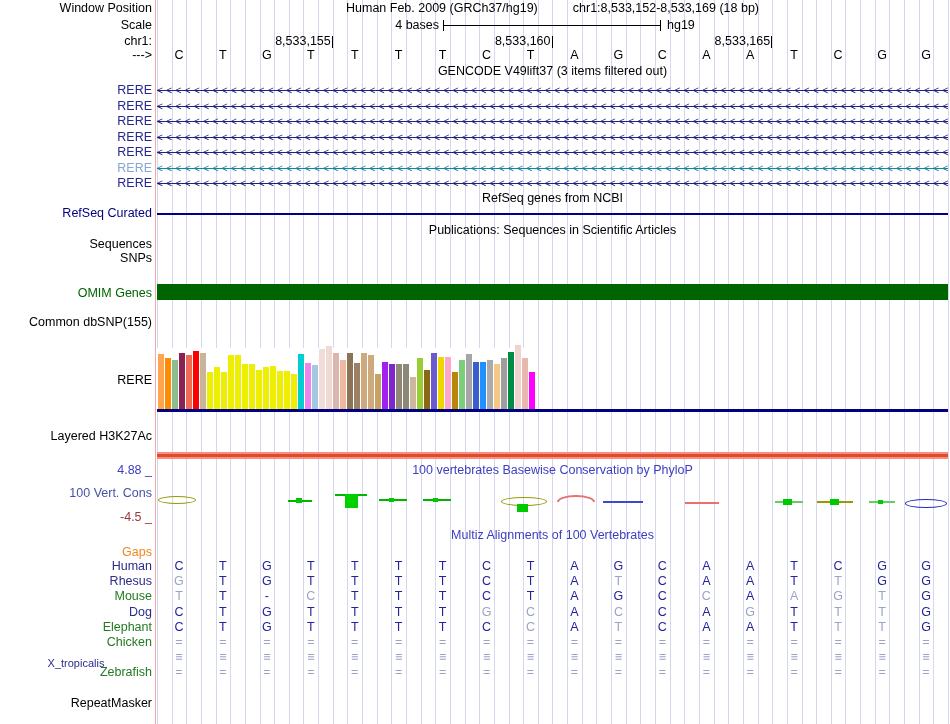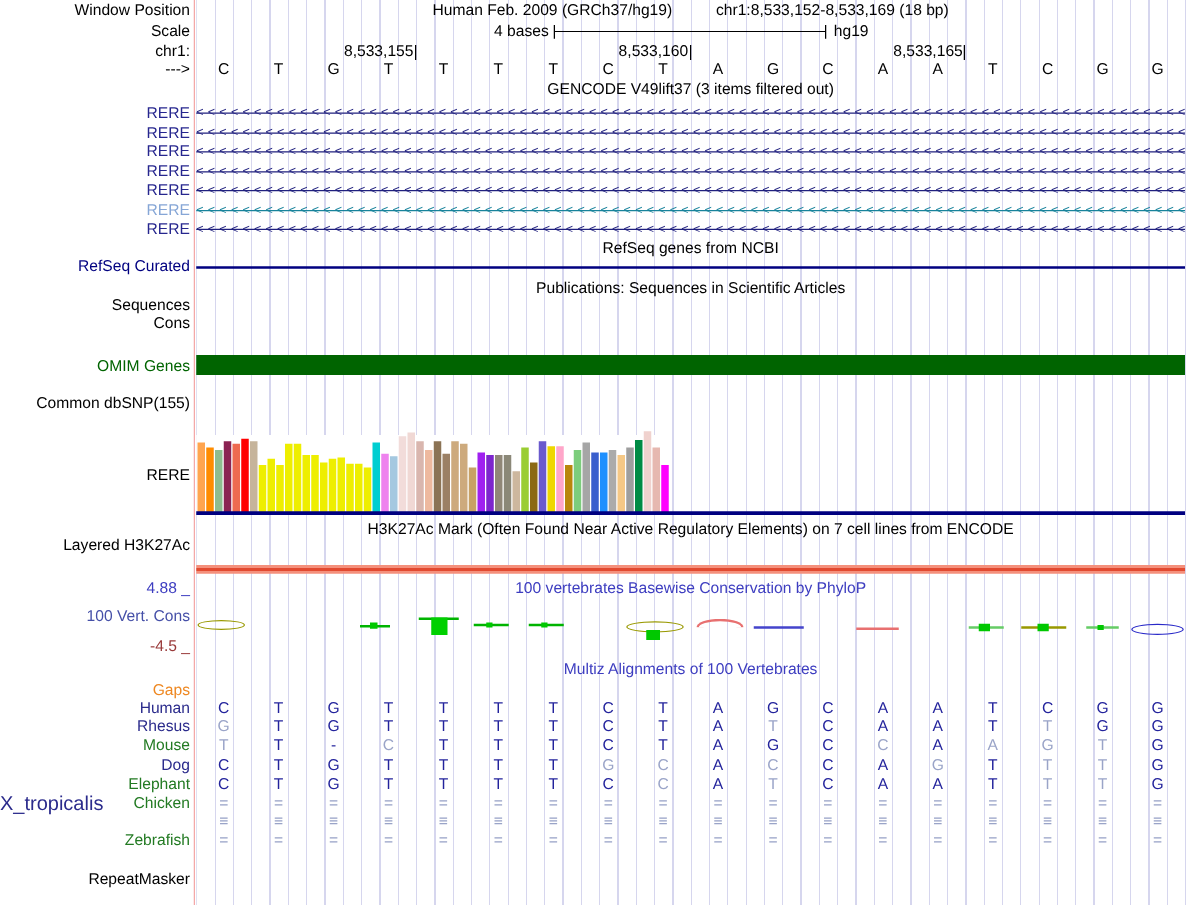--- a/index.html
+++ b/index.html
@@ -115,21 +115,21 @@
       <div style="position: absolute; left: 0px; top: 177px; width: 152px; text-align: right; font-size: 12.5px; line-height: 13px; color: rgb(38, 38, 142);">RERE</div>
       <div style="position: absolute; left: 157px; top: 176px; width: 791px; height: 15px; overflow: hidden; white-space: nowrap; font-size: 10px; line-height: 15px; letter-spacing: 3.4px; color: rgb(32, 32, 126); background: linear-gradient(rgb(32, 32, 126), rgb(32, 32, 126)) 0px 7px / 100% 1px no-repeat;">&lt;&lt;&lt;&lt;&lt;&lt;&lt;&lt;&lt;&lt;&lt;&lt;&lt;&lt;&lt;&lt;&lt;&lt;&lt;&lt;&lt;&lt;&lt;&lt;&lt;&lt;&lt;&lt;&lt;&lt;&lt;&lt;&lt;&lt;&lt;&lt;&lt;&lt;&lt;&lt;&lt;&lt;&lt;&lt;&lt;&lt;&lt;&lt;&lt;&lt;&lt;&lt;&lt;&lt;&lt;&lt;&lt;&lt;&lt;&lt;&lt;&lt;&lt;&lt;&lt;&lt;&lt;&lt;&lt;&lt;&lt;&lt;&lt;&lt;&lt;&lt;&lt;&lt;&lt;&lt;&lt;&lt;&lt;&lt;&lt;&lt;&lt;&lt;&lt;&lt;</div>
     </div>
 
   <div class="title" style="top:192px">RefSeq genes from NCBI</div>
   <div class="lbl navy" style="top:207px">RefSeq Curated</div>
   <div class="refseq-line"></div>
 
   <div class="title" style="top:224px">Publications: Sequences in Scientific Articles</div>
   <div class="lbl" style="top:238px">Sequences</div>
-  <div class="lbl" style="top:252px">Cons</div>
+  <div class="lbl" style="top:252px">SNPs</div>
 
   <div class="lbl green" style="top:287px">OMIM Genes</div>
   <div class="omim-bar"></div>
 
   <div class="lbl" style="top:316px">Common dbSNP(155)</div>
 
   <div class="lbl" style="top:374px">RERE</div>
   <div class="gtex-chart" id="gtexbars" style="overflow: visible;">
       <div style="position: absolute; left: 1px; bottom: 0px; width: 6px; height: 56px; background: rgb(255, 165, 79);"></div>
       <div style="position: absolute; left: 8px; bottom: 0px; width: 6px; height: 52px; background: rgb(255, 140, 0);"></div>
@@ -181,21 +181,20 @@
       <div style="position: absolute; left: 330px; bottom: 0px; width: 6px; height: 50px; background: rgb(171, 171, 171);"></div>
       <div style="position: absolute; left: 337px; bottom: 0px; width: 6px; height: 46px; background: rgb(245, 200, 134);"></div>
       <div style="position: absolute; left: 344px; bottom: 0px; width: 6px; height: 52px; background: rgb(158, 158, 158);"></div>
       <div style="position: absolute; left: 351px; bottom: 0px; width: 6px; height: 58px; background: rgb(0, 139, 69);"></div>
       <div style="position: absolute; left: 358px; bottom: 0px; width: 6px; height: 65px; background: rgb(240, 210, 206);"></div>
       <div style="position: absolute; left: 365px; bottom: 0px; width: 6px; height: 52px; background: rgb(230, 184, 176);"></div>
       <div style="position: absolute; left: 372px; bottom: 0px; width: 6px; height: 38px; background: rgb(255, 0, 255);"></div>
     </div>
   <div class="gtex-baseline"></div>
 
-  <div class="title" style="top:417px">H3K27Ac Mark (Often Found Near Active Regulatory Elements) on 7 cell lines from ENCODE</div>
   <div class="lbl" style="top:430px">Layered H3K27Ac</div>
   <div class="h3k-bar"></div>
 
   <div class="lbl blue" style="top:464px">4.88 _</div>
   <div class="title blue" style="top:464px">100 vertebrates Basewise Conservation by PhyloP</div>
   <div class="lbl slate" style="top:487px">100 Vert. Cons</div>
   <div class="phylo-wrap" id="phylomarks">
       <div style="position: absolute; left: 1px; top: 7px; width: 38px; height: 8px; border: 1.5px solid rgb(153, 153, 0); border-radius: 50%;"></div>
       <div style="position: absolute; left: 131px; top: 11px; width: 24px; height: 2px; background: rgb(0, 180, 0);"></div>
       <div style="position: absolute; left: 139px; top: 9px; width: 6px; height: 5px; background: rgb(0, 200, 0);"></div>
@@ -330,21 +329,21 @@
       <div style="position: absolute; left: 508.556px; top: 636px; width: 43.9444px; text-align: center; font-size: 12.5px; line-height: 13px; color: rgb(154, 164, 200);">=</div>
       <div style="position: absolute; left: 552.5px; top: 636px; width: 43.9444px; text-align: center; font-size: 12.5px; line-height: 13px; color: rgb(154, 164, 200);">=</div>
       <div style="position: absolute; left: 596.444px; top: 636px; width: 43.9444px; text-align: center; font-size: 12.5px; line-height: 13px; color: rgb(154, 164, 200);">=</div>
       <div style="position: absolute; left: 640.389px; top: 636px; width: 43.9444px; text-align: center; font-size: 12.5px; line-height: 13px; color: rgb(154, 164, 200);">=</div>
       <div style="position: absolute; left: 684.333px; top: 636px; width: 43.9444px; text-align: center; font-size: 12.5px; line-height: 13px; color: rgb(154, 164, 200);">=</div>
       <div style="position: absolute; left: 728.278px; top: 636px; width: 43.9444px; text-align: center; font-size: 12.5px; line-height: 13px; color: rgb(154, 164, 200);">=</div>
       <div style="position: absolute; left: 772.222px; top: 636px; width: 43.9444px; text-align: center; font-size: 12.5px; line-height: 13px; color: rgb(154, 164, 200);">=</div>
       <div style="position: absolute; left: 816.167px; top: 636px; width: 43.9444px; text-align: center; font-size: 12.5px; line-height: 13px; color: rgb(154, 164, 200);">=</div>
       <div style="position: absolute; left: 860.111px; top: 636px; width: 43.9444px; text-align: center; font-size: 12.5px; line-height: 13px; color: rgb(154, 164, 200);">=</div>
       <div style="position: absolute; left: 904.056px; top: 636px; width: 43.9444px; text-align: center; font-size: 12.5px; line-height: 13px; color: rgb(154, 164, 200);">=</div>
-      <div style="position: absolute; left: 0px; top: 637px; width: 152px; text-align: left; font-size: 16px; line-height: 13px; color: rgb(43, 43, 140);">X_tropicalis</div>
+      <div style="position: absolute; left: 0px; top: 657px; width: 152px; text-align: center; font-size: 11px; line-height: 13px; color: rgb(43, 43, 140);">X_tropicalis</div>
       <div style="position: absolute; left: 157px; top: 651.2px; width: 43.9444px; text-align: center; font-size: 12.5px; line-height: 13px; color: rgb(154, 164, 200);">≡</div>
       <div style="position: absolute; left: 200.944px; top: 651.2px; width: 43.9444px; text-align: center; font-size: 12.5px; line-height: 13px; color: rgb(154, 164, 200);">≡</div>
       <div style="position: absolute; left: 244.889px; top: 651.2px; width: 43.9444px; text-align: center; font-size: 12.5px; line-height: 13px; color: rgb(154, 164, 200);">≡</div>
       <div style="position: absolute; left: 288.833px; top: 651.2px; width: 43.9444px; text-align: center; font-size: 12.5px; line-height: 13px; color: rgb(154, 164, 200);">≡</div>
       <div style="position: absolute; left: 332.778px; top: 651.2px; width: 43.9444px; text-align: center; font-size: 12.5px; line-height: 13px; color: rgb(154, 164, 200);">≡</div>
       <div style="position: absolute; left: 376.722px; top: 651.2px; width: 43.9444px; text-align: center; font-size: 12.5px; line-height: 13px; color: rgb(154, 164, 200);">≡</div>
       <div style="position: absolute; left: 420.667px; top: 651.2px; width: 43.9444px; text-align: center; font-size: 12.5px; line-height: 13px; color: rgb(154, 164, 200);">≡</div>
       <div style="position: absolute; left: 464.611px; top: 651.2px; width: 43.9444px; text-align: center; font-size: 12.5px; line-height: 13px; color: rgb(154, 164, 200);">≡</div>
       <div style="position: absolute; left: 508.556px; top: 651.2px; width: 43.9444px; text-align: center; font-size: 12.5px; line-height: 13px; color: rgb(154, 164, 200);">≡</div>
       <div style="position: absolute; left: 552.5px; top: 651.2px; width: 43.9444px; text-align: center; font-size: 12.5px; line-height: 13px; color: rgb(154, 164, 200);">≡</div>

